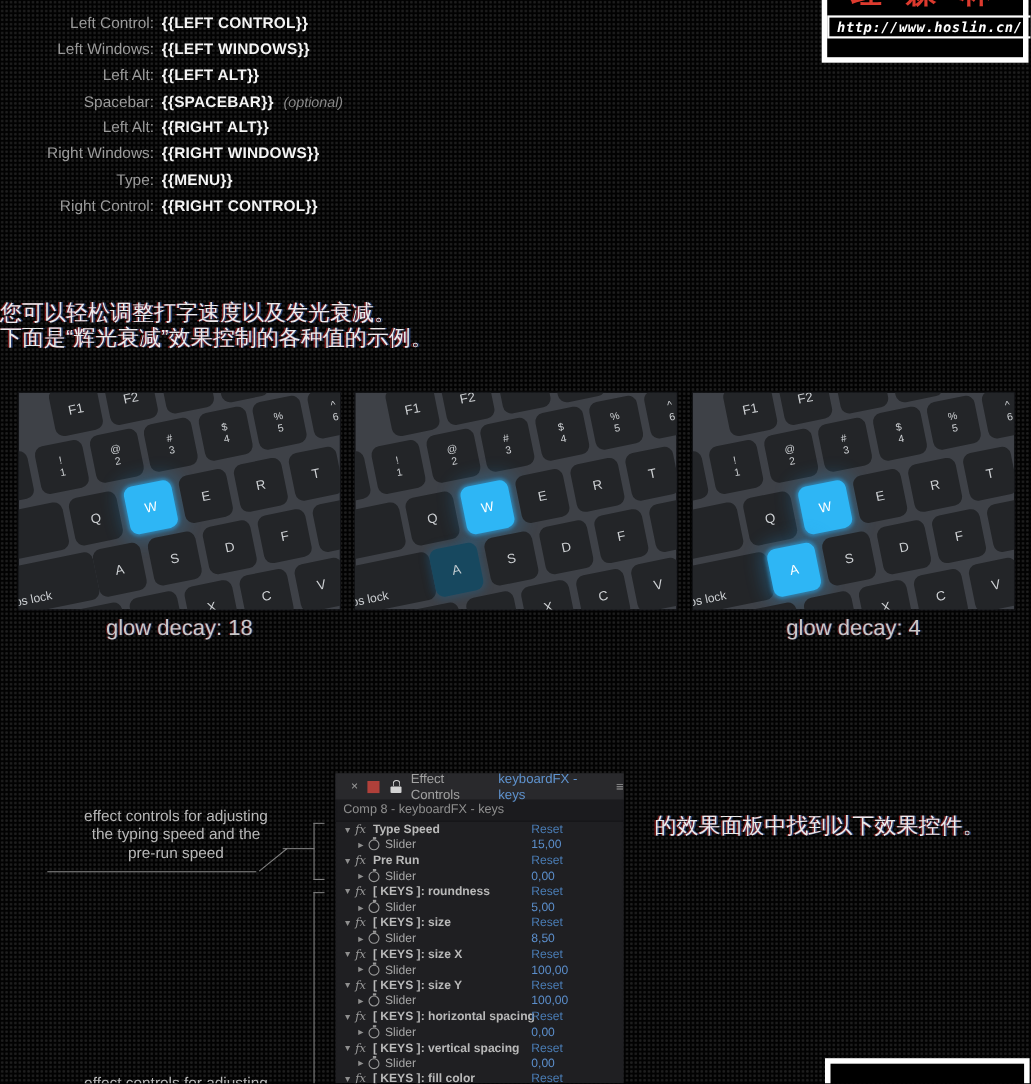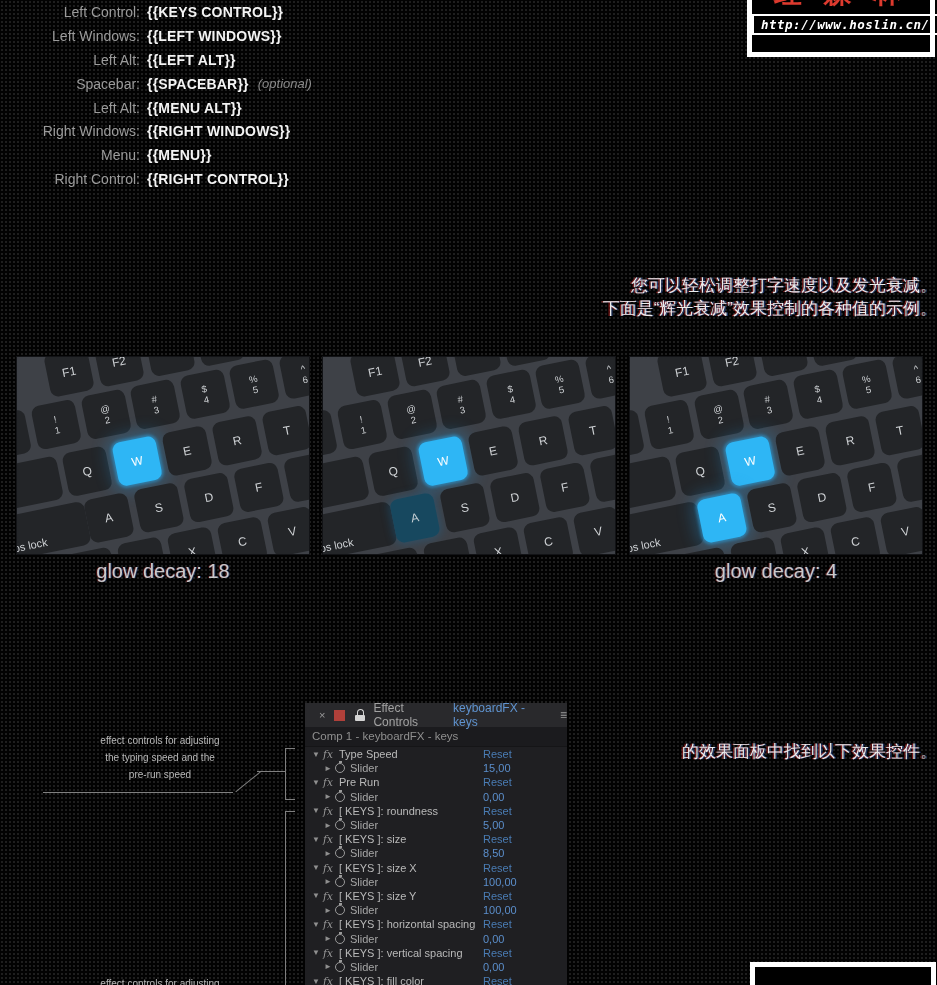--- a/index.html
+++ b/index.html
@@ -4,36 +4,36 @@
 <style>
   html,body{margin:0;padding:0;background:#000;}
   #page{position:relative;width:937px;height:985px;overflow:hidden;
         background-color:#020202;
         background-image:radial-gradient(rgba(58,58,58,.5) 1px, transparent 1.4px);
         background-size:4px 4px;
         font-family:"Liberation Sans",sans-serif;}
 
   
   #hotkey-list{position:absolute;left:0;top:4px;}
-  .hk-row{display:flex;align-items:flex-start;height:23.9px;}
+  .hk-row{display:flex;align-items:flex-end;height:23.9px;}
   .hk-label{width:140px;text-align:right;color:#9b9b9b;font-size:14px;}
   .hk-value{margin-left:7px;color:#f4f4f4;font-weight:bold;font-size:14px;letter-spacing:.2px;}
   .hk-note{margin-left:9px;color:#8a8a8a;font-style:italic;font-size:13px;}
 
   
   .logo-box{position:absolute;background:#000;border:5px solid #fff;}
   #logo-top{left:747px;top:-34px;width:178px;height:81px;padding-top:0;text-align:center;}
   .logo-title{color:#dd3a2e;font-size:28px;font-weight:bold;letter-spacing:7px;line-height:40px;height:40px;margin-top:2px;}
   .logo-url{display:inline-block;margin-top:1px;border:2px solid #fff;color:#fff;
             font-family:"DejaVu Sans Mono",monospace;font-style:italic;font-weight:bold;
             font-size:12.5px;padding:1px 7px;letter-spacing:.5px;}
   #logo-bottom{left:750px;top:962px;width:176px;height:60px;}
 
   
-  .cn{color:#ececec;text-align:right;font-size:17px;line-height:23px;
+  .cn{color:#ececec;text-align:left;font-size:20px;line-height:23px;
       text-shadow:-1.4px 0 0 rgba(255,45,45,.45), 1.4px 0 0 rgba(70,130,255,.40);}
   #intro{position:absolute;left:0;top:274px;width:100%;}
   #note-right{position:absolute;left:595px;top:740px;width:342px;}
 
   
   .kb-frame{position:absolute;top:357px;width:292px;height:197px;background:#3e4147;
             overflow:hidden;outline:1px solid #121316;}
   .board{position:absolute;left:0;top:0;width:0;height:0;transform:rotate(-11.5deg);transform-origin:0 0;}
   .key{position:absolute;background:#232528;border-radius:8px;display:flex;
        align-items:center;justify-content:center;color:#ced1d4;}
@@ -41,21 +41,21 @@
   .k1{font-size:12px;}
   .kc{position:absolute;left:7px;bottom:5px;font-size:11px;white-space:nowrap;}
   .key.on{background:#2eb6f5;color:#fff;
           box-shadow:0 0 3px 2px rgba(46,160,220,.55),0 0 16px 6px rgba(40,150,215,.33);}
   .key.dim{background:#17485f;color:#c2ccd1;box-shadow:0 0 8px 2px rgba(25,110,160,.35);}
   .caption{position:absolute;top:560px;width:292px;text-align:center;color:#c9c9c9;font-size:20px;
            text-shadow:-1px 0 0 rgba(255,45,45,.3), 1px 0 0 rgba(70,130,255,.3);}
 
   
   .annot{position:absolute;left:40px;width:240px;text-align:center;color:#b8b8b8;
-         font-size:10px;line-height:16.8px;}
+         font-size:14px;line-height:16.8px;}
   #annot-top{top:733px;}
   #annot-bottom{top:976px;}
   .cline{position:absolute;background:#7f7f7f;}
   .bracket{position:absolute;width:9px;border-left:1px solid #7f7f7f;}
 
   
   #panel{position:absolute;left:305px;top:703px;width:262px;height:282px;background:#1f1f22;}
   .panel-titlebar{height:24px;background:#29292c;display:flex;align-items:center;font-size:12px;}
   .pt-close{color:#9a9a9a;margin-left:14px;font-size:11px;}
   .pt-square{width:11px;height:11px;background:#b0403a;margin-left:9px;}
@@ -69,60 +69,60 @@
   .pt-menu{color:#9a9a9a;margin-left:12px;font-size:12px;}
   .panel-breadcrumb{height:19px;line-height:19px;background:#1b1b1e;color:#8f8f8f;
                     font-size:11.5px;padding-left:7px;border-bottom:1px solid #151517;}
   .fx-row{height:14.2px;display:flex;align-items:center;font-size:11px;}
   .tw{color:#8f8f8f;font-size:8px;width:11px;margin-left:7px;flex:none;}
   .tw.sm{margin-left:19px;width:11px;}
   .fx{color:#999;font-style:italic;font-family:"DejaVu Serif",serif;font-size:10.5px;width:16px;flex:none;}
   .clock{position:relative;width:8px;height:8px;border:1px solid #9a9a9a;border-radius:50%;
          margin-right:5px;flex:none;}
   .clock::before{content:"";position:absolute;top:-3px;left:2.5px;width:3px;height:2px;background:#9a9a9a;}
-  .nm{color:#b9b9b9;font-weight:normal;}
+  .nm{color:#b9b9b9;font-weight:bold;}
   .nm.slider{color:#a6a6a6;font-weight:normal;}
   .rt{position:absolute;left:178px;}
   .reset{color:#4a7cb4;}
   .val{color:#5b8ecb;}
   .fx-row{position:relative;}
 </style>
 </head>
 <body>
 
 <div id="page">
 
   <div id="hotkey-list">
       <div class="hk-row">
         <span class="hk-label">Left Control:</span>
-        <span class="hk-value">{{KEYS CONTROL}}</span>
+        <span class="hk-value">{{LEFT CONTROL}}</span>
       </div>
       <div class="hk-row">
         <span class="hk-label">Left Windows:</span>
         <span class="hk-value">{{LEFT WINDOWS}}</span>
       </div>
       <div class="hk-row">
         <span class="hk-label">Left Alt:</span>
         <span class="hk-value">{{LEFT ALT}}</span>
       </div>
       <div class="hk-row">
         <span class="hk-label">Spacebar:</span>
         <span class="hk-value">{{SPACEBAR}}</span>
         <span class="hk-note">(optional)</span>
       </div>
       <div class="hk-row">
         <span class="hk-label">Left Alt:</span>
-        <span class="hk-value">{{MENU ALT}}</span>
+        <span class="hk-value">{{RIGHT ALT}}</span>
       </div>
       <div class="hk-row">
         <span class="hk-label">Right Windows:</span>
         <span class="hk-value">{{RIGHT WINDOWS}}</span>
       </div>
       <div class="hk-row">
-        <span class="hk-label">Menu:</span>
+        <span class="hk-label">Type:</span>
         <span class="hk-value">{{MENU}}</span>
       </div>
       <div class="hk-row">
         <span class="hk-label">Right Control:</span>
         <span class="hk-value">{{RIGHT CONTROL}}</span>
       </div>
     </div>
 
   <div class="logo-box" id="logo-top">
     <div class="logo-title">红 森 林</div>
@@ -396,21 +396,21 @@
 
   <div id="panel">
     <div class="panel-titlebar">
       <span class="pt-close">×</span>
       <span class="pt-square"></span>
       <span class="lock"></span>
       <span class="pt-title">Effect Controls</span>
       <span class="pt-target">keyboardFX - keys</span>
       <span class="pt-menu">≡</span>
     </div>
-    <div class="panel-breadcrumb">Comp 1 - keyboardFX - keys</div>
+    <div class="panel-breadcrumb">Comp 8 - keyboardFX - keys</div>
     <div id="fx-rows">
         <div class="fx-row">
           <span class="tw">▼</span>
           <span class="fx">fx</span>
           <span class="nm">Type Speed</span>
           <span class="rt reset">Reset</span>
         </div>
         <div class="fx-row">
           <span class="tw sm">►</span>
           <span class="clock"></span>

